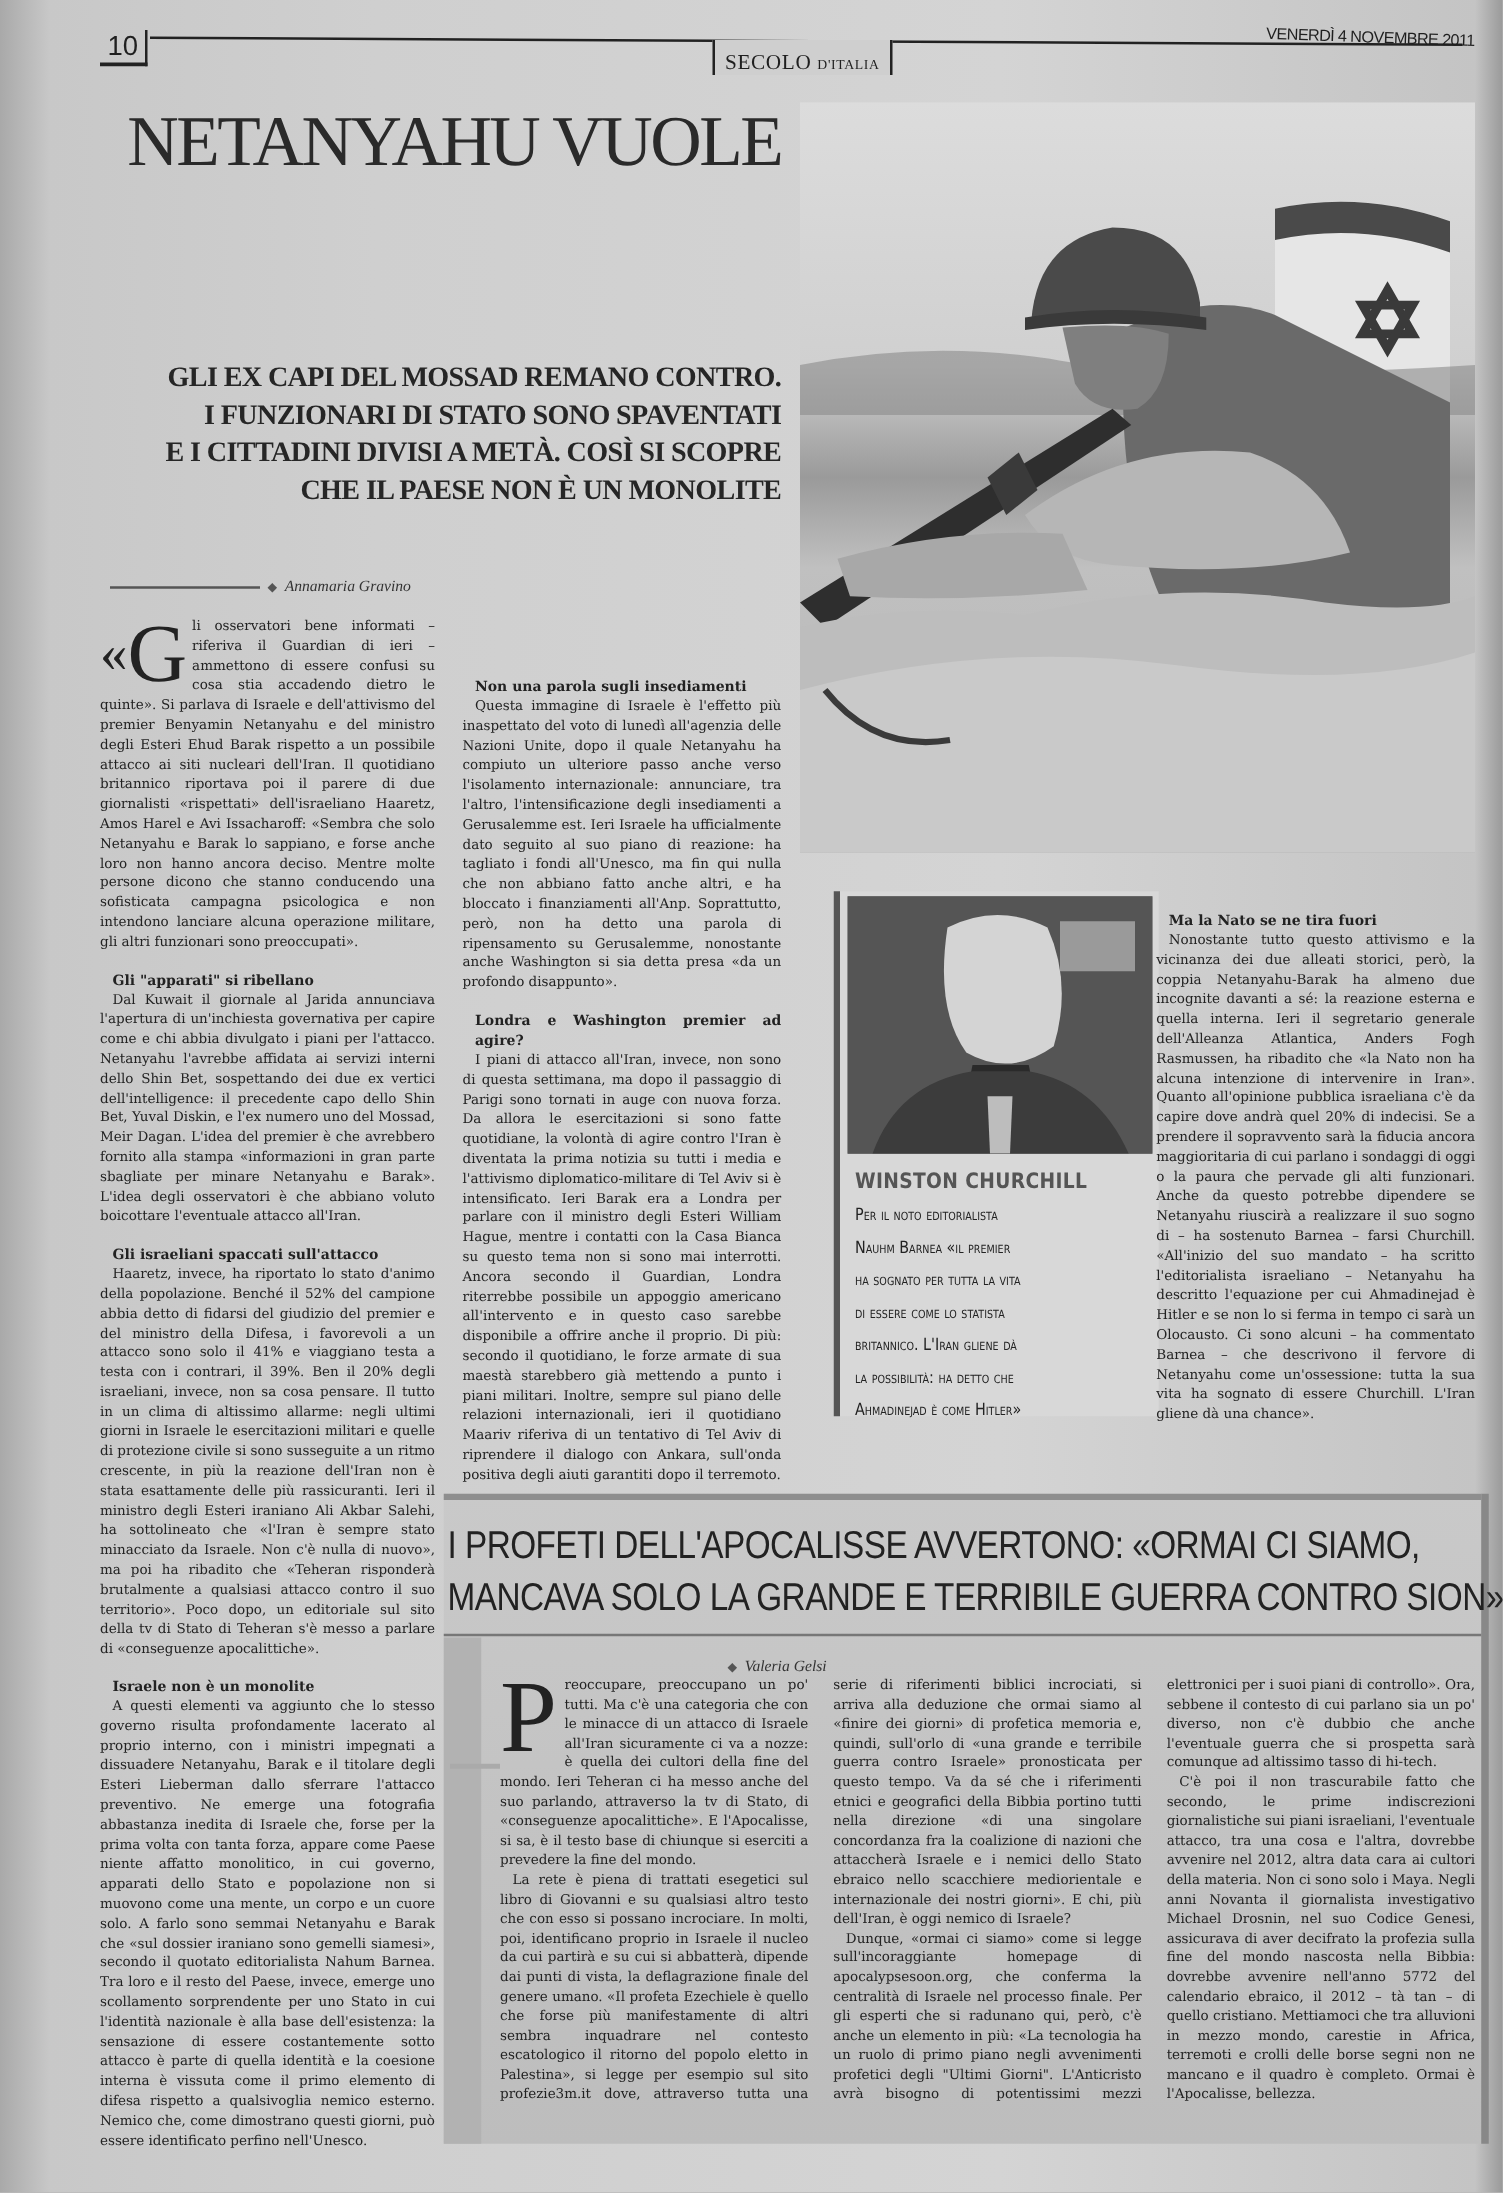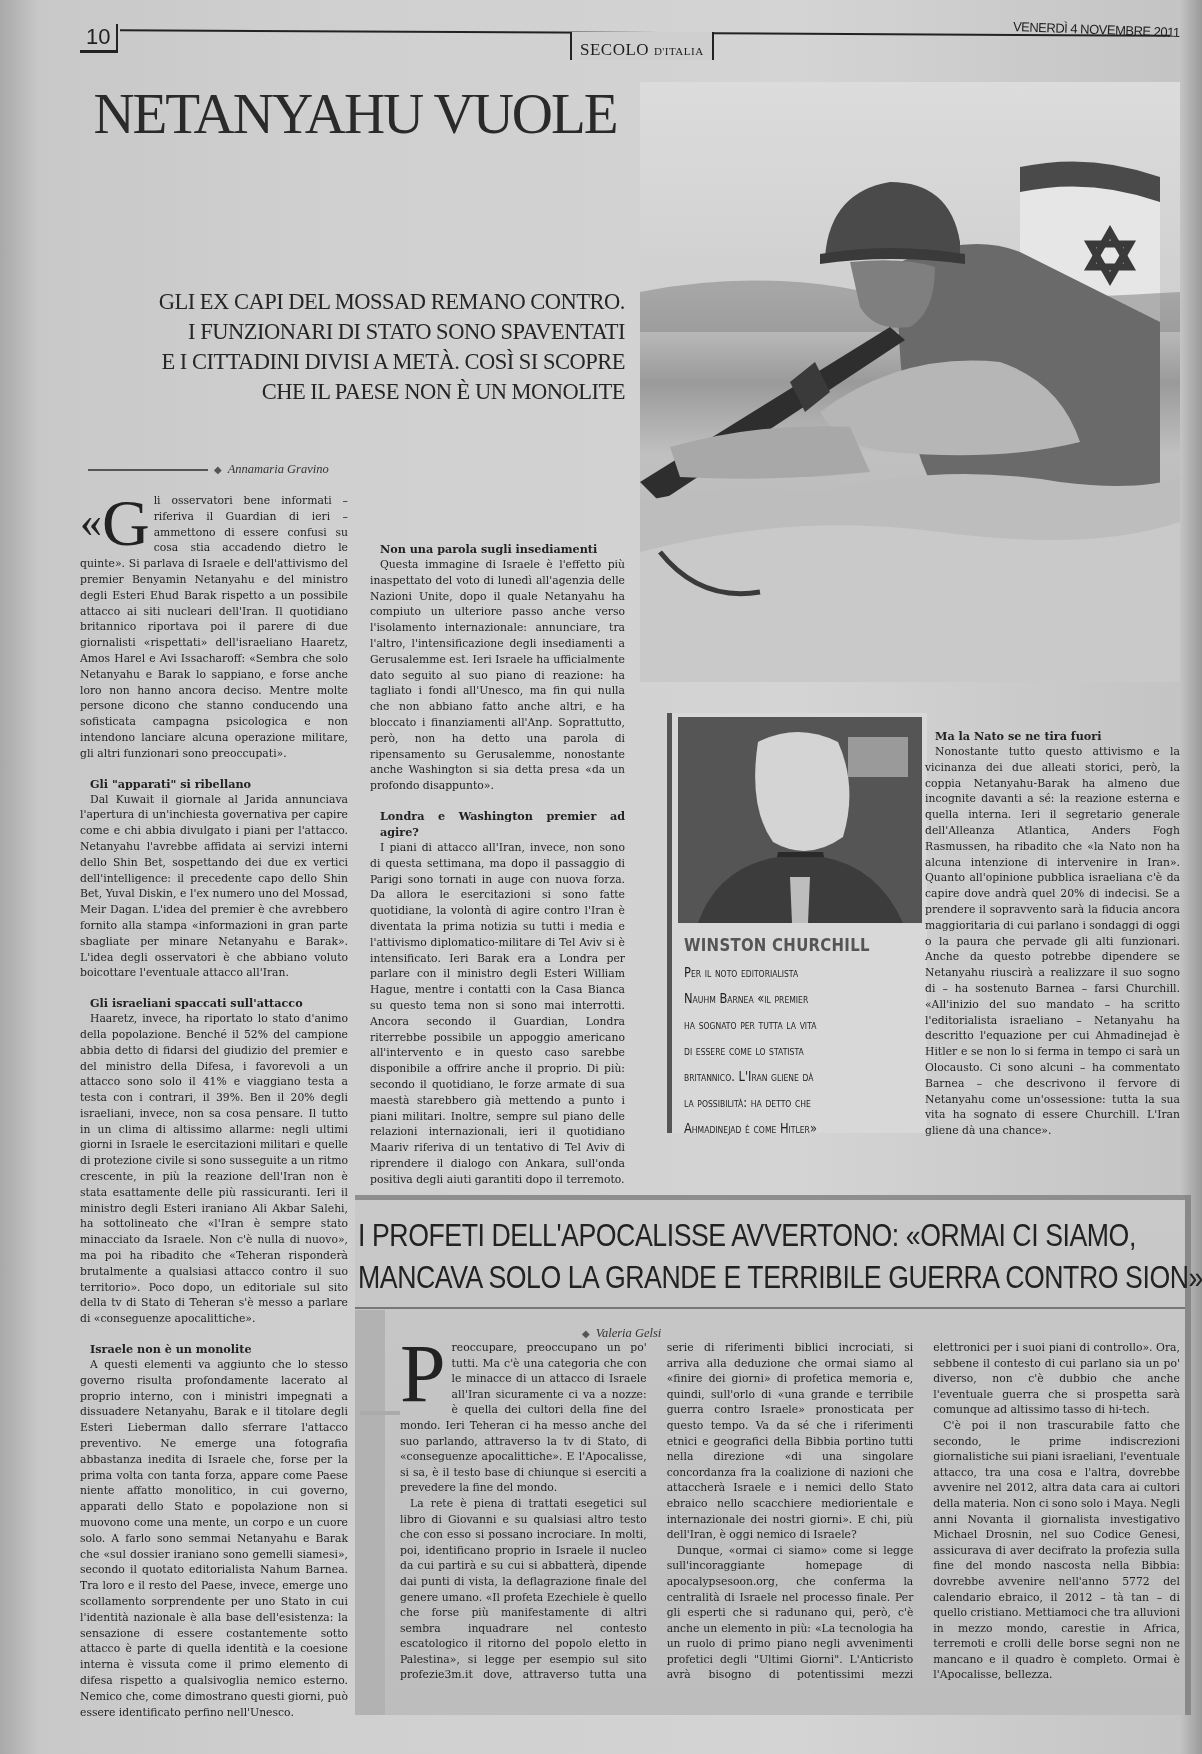--- a/index.html
+++ b/index.html
@@ -25,30 +25,30 @@
     position: absolute; left: 464px; top: 14px; font-family: Liberation Serif, serif; font-size: 17px; letter-spacing: 0.5px;
     padding: 8px 8px 0 8px; border-left: 2px solid #222; border-right: 2px solid #222; background: #cfcfcf; margin-left: 26px;
   }
   .masthead small { font-size: 11px; }
   .issue-date {
     position: absolute; right: 0; top: 4px; font-family: "Liberation Sans", sans-serif; font-size: 13px; letter-spacing: -0.5px;
     transform: rotate(2deg);
   }
   
   .headline {
-    position: absolute; left: 85px; top: 85px; width: 540px; text-align: center;
+    position: absolute; left: 85px; top: 85px; width: 540px; text-align: right;
     font-family: "Liberation Serif", serif; font-size: 57px; line-height: 58px; letter-spacing: -2px; color: #2a2a2a;
     text-transform: uppercase;
   }
   .headline div { white-space: nowrap; }
   .subhead {
     position: absolute; left: 80px; top: 287px; width: 545px; text-align: right;
     font-family: "Liberation Serif", serif; font-size: 22.5px; line-height: 30px; color: #262626; letter-spacing: -0.5px;
   }
-  .subhead div { white-space: nowrap; }
+  .subhead div { white-space: nowrap; font-weight: bold; }
   
   .hero-photo {
     position: absolute; left: 640px; top: 82px; width: 540px; height: 600px; overflow: hidden;
     background: linear-gradient(180deg, #dcdcdc 0%, #cfcfcf 30%, #a8a8a8 45%, #c9c9c9 55%, #bdbdbd 100%);
   }
   
   .byline {
     position: absolute; font-family: "Liberation Serif", serif; font-style: italic; font-size: 12.5px; color: #333;
     display: flex; align-items: center; gap: 6px;
   }

